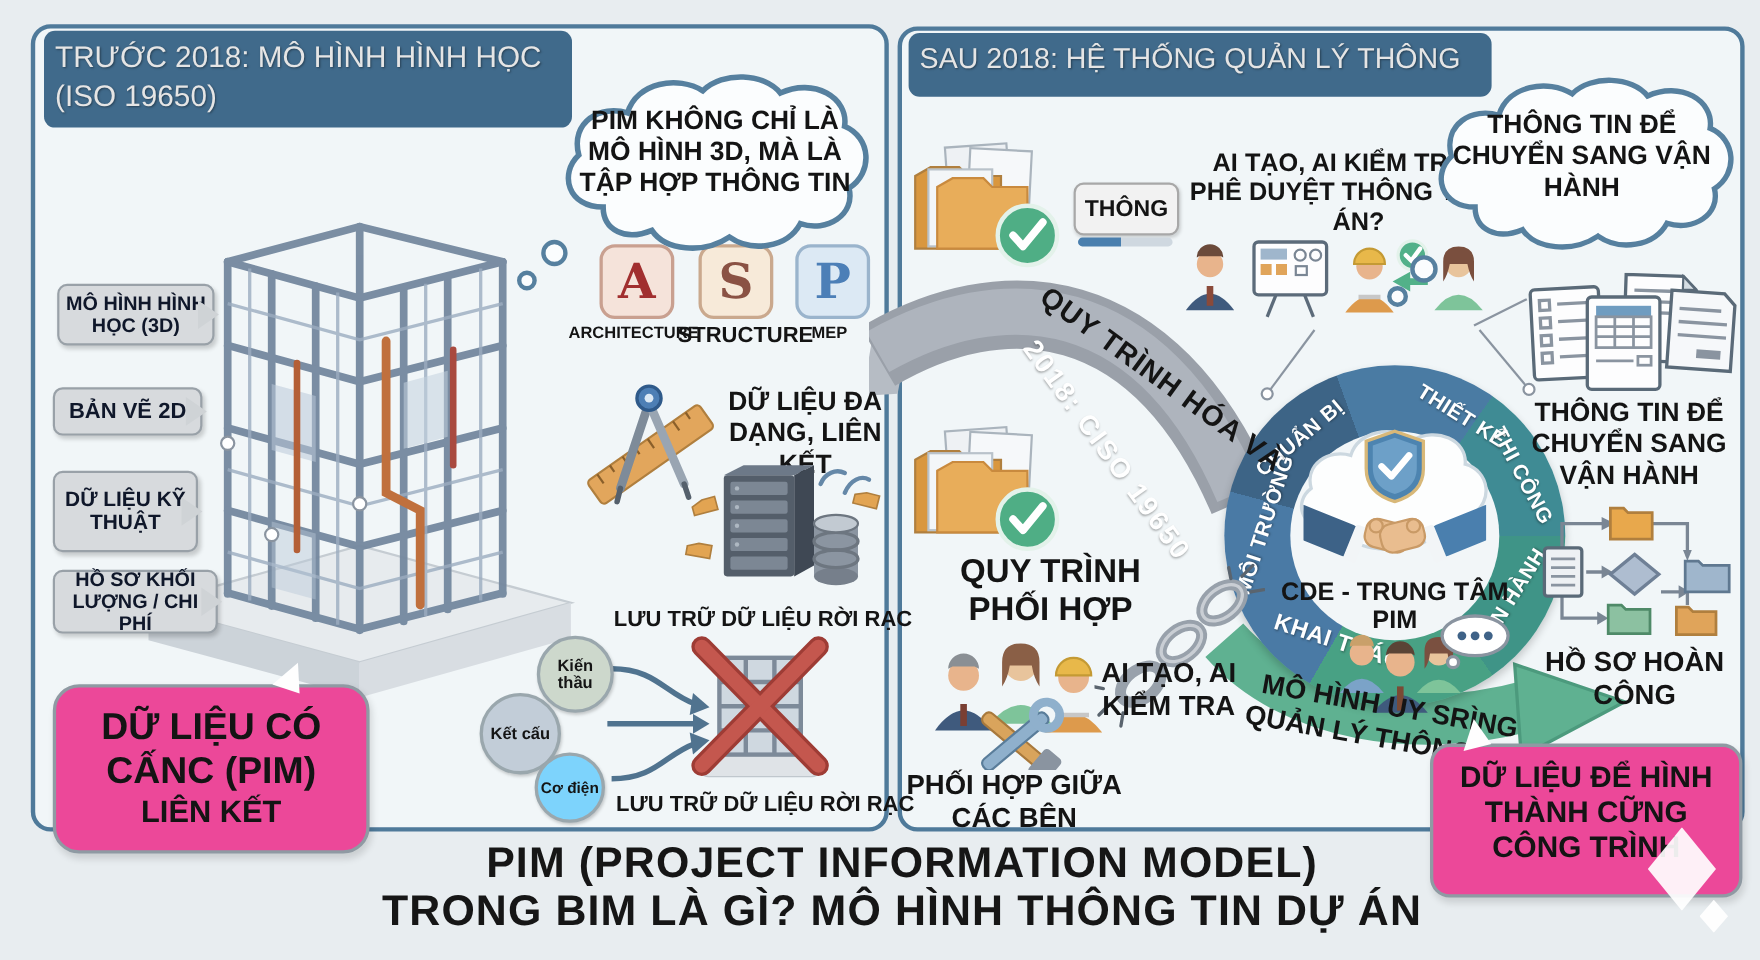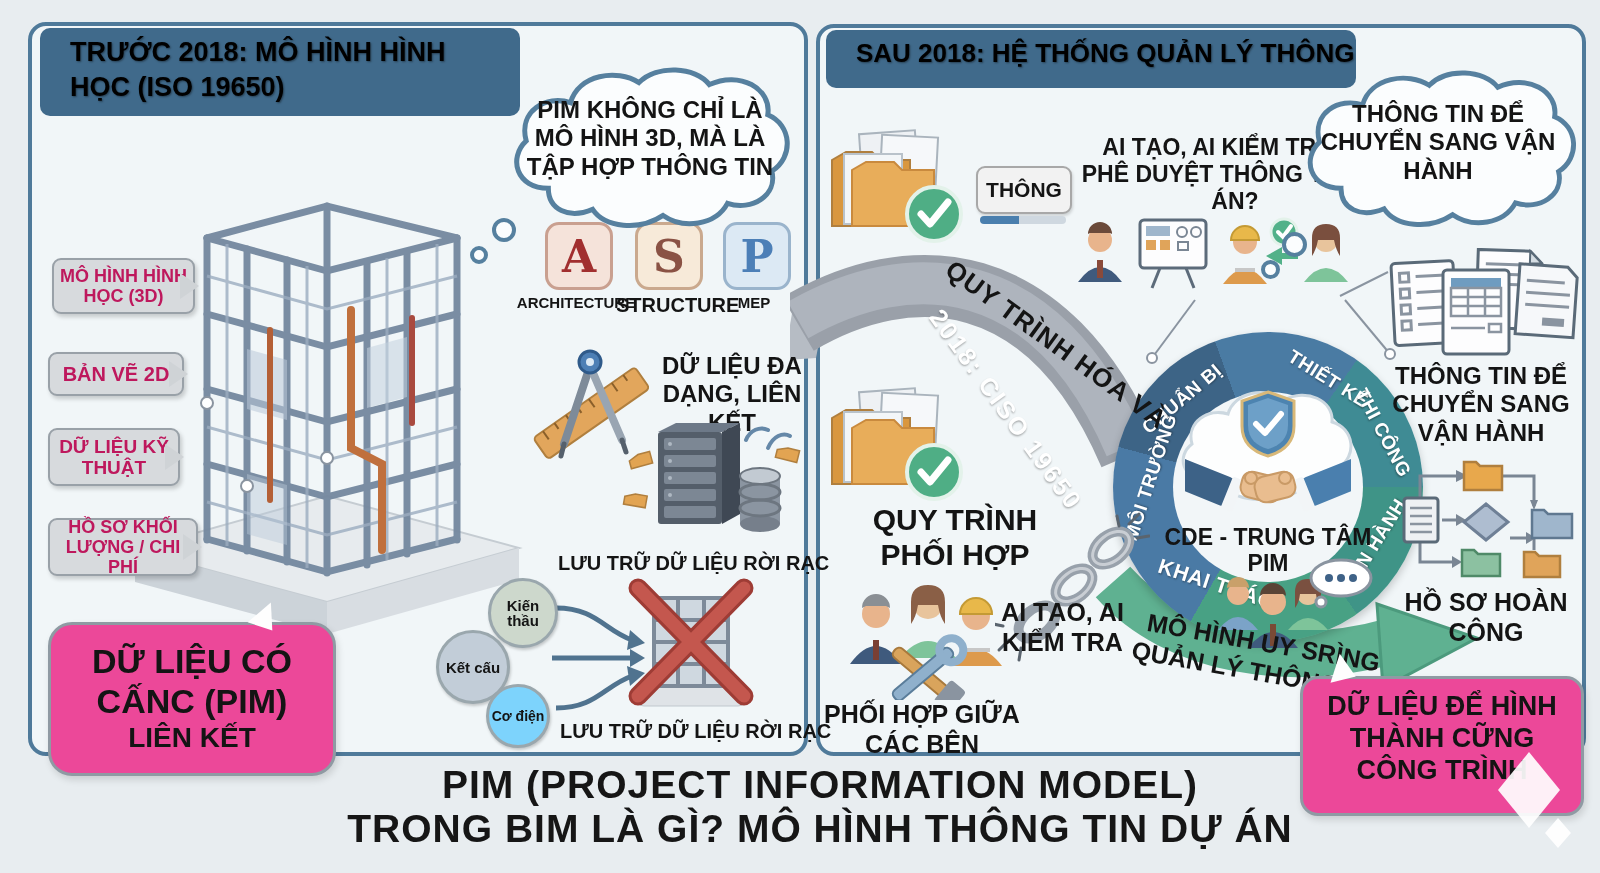--- a/index.html
+++ b/index.html
@@ -1,24 +1,24 @@
 <!DOCTYPE html>
 <html><head>
 <meta charset="utf-8">
 <style>
   html,body{margin:0;padding:0;background:#dfe5e9;}
   #canvas{position:relative;width:1600px;height:873px;background:#e8edf0;overflow:hidden;
           font-family:"Liberation Sans","DejaVu Sans",sans-serif;color:#141414;}
   .abs{position:absolute;}
   .panel{border:4px solid #4f7a9a;border-radius:18px;background:#f1f6f8;}
-  .hdr{background:#406a8b;color:#000000;font-weight:bold;border-radius:10px;padding:7px 30px;
+  .hdr{background:#406a8b;color:#e5e5e5;font-weight:normal;border-radius:10px;padding:7px 10px;
        box-sizing:border-box;text-shadow:1px 1px 2px rgba(0,0,0,.4);line-height:1.28;}
   .cap{font-weight:bold;color:#141414;line-height:1.18;text-align:center;}
   .callout{position:absolute;background:#d7dadd;border:2px solid #99a1a8;border-radius:9px;
-       font-weight:bold;color:#be185d;display:flex;align-items:center;justify-content:center;
+       font-weight:bold;color:#0f172a;display:flex;align-items:center;justify-content:center;
        text-align:center;line-height:1.12;box-shadow:2px 3px 4px rgba(0,0,0,.18);padding:2px 4px;box-sizing:border-box;}
   .callout::after{content:"";position:absolute;right:-19px;top:50%;transform:translateY(-50%);
        border:13px solid transparent;border-left:19px solid #cfd3d6;}
   .bubbleBig{background:#ec4899;border:3px solid #8f9aa3;border-radius:24px;box-shadow:2px 4px 7px rgba(0,0,0,.13);}
   .tailUpRight{position:absolute;width:0;height:0;border-left:16px solid transparent;
        border-right:10px solid transparent;border-bottom:26px solid #fefefe;}
   .disc{position:absolute;border-radius:50%;display:flex;align-items:center;justify-content:center;
        font-weight:bold;border:3px solid #9aa7ad;box-shadow:1px 2px 3px rgba(0,0,0,.2);text-align:center;line-height:1;}
   .ringWrap{position:absolute;left:1113px;top:332px;width:310px;height:310px;z-index:5;}
   .ring{position:absolute;left:0;top:0;width:310px;height:310px;border-radius:50%;
@@ -90,21 +90,21 @@
 
   <svg class="abs" style="left:498px;top:60px;z-index:7;" width="302" height="176" viewBox="0 0 300 170">
     <path class="thought" d="M50 125 C 18 125 10 95 28 78 C 20 48 48 32 72 40 C 80 12 118 6 140 20 C 158 2 196 4 210 22 C 240 8 272 26 268 52 C 292 62 294 94 272 108 C 278 132 252 148 228 140 C 216 162 184 166 164 152 C 140 168 106 164 94 146 C 70 156 50 146 50 125 Z"></path>
   </svg>
   <div class="abs cap" style="left:525px;top:96px;width:250px;font-size:24px;z-index:8;">PIM KHÔNG CHỈ LÀ MÔ HÌNH 3D, MÀ LÀ TẬP HỢP THÔNG TIN</div>
   <div class="tdot" style="left:492px;top:218px;width:16px;height:16px;z-index:7;"></div>
   <div class="tdot" style="left:470px;top:246px;width:10px;height:10px;z-index:7;"></div>
 
   <div class="callout" style="left:52px;top:258px;width:143px;height:56px;font-size:18px;z-index:6;">MÔ HÌNH HÌNH HỌC (3D)</div>
   <div class="callout" style="left:48px;top:352px;width:136px;height:44px;font-size:20px;z-index:6;">BẢN VẼ 2D</div>
-  <div class="callout" style="left:48px;top:428px;width:132px;height:58px;font-size:19px;z-index:6;">DỮ LIỆU KỸ THUẬT</div>
+  <div class="callout" style="left:48px;top:428px;width:132px;height:74px;font-size:19px;z-index:6;">DỮ LIỆU KỸ THUẬT</div>
   <div class="callout" style="left:48px;top:518px;width:150px;height:58px;font-size:18px;z-index:6;">HỒ SƠ KHỐI LƯỢNG / CHI PHÍ</div>
 
   <div class="abs" style="left:545px;top:222px;width:62px;height:62px;background:#f5e3da;border:3px solid #c9a090;border-radius:14px;
        display:flex;align-items:center;justify-content:center;font-size:44px;font-weight:bold;color:#a12f2f;z-index:6;font-family:'DejaVu Serif',serif;">A</div>
   <div class="abs" style="left:635px;top:222px;width:62px;height:62px;background:#f7ead9;border:3px solid #caa98e;border-radius:14px;
        display:flex;align-items:center;justify-content:center;font-size:44px;font-weight:bold;color:#8a5244;z-index:6;font-family:'DejaVu Serif',serif;">S</div>
   <div class="abs" style="left:723px;top:222px;width:62px;height:62px;background:#dce9f4;border:3px solid #9ab4cc;border-radius:14px;
        display:flex;align-items:center;justify-content:center;font-size:44px;font-weight:bold;color:#4c7fb7;z-index:6;font-family:'DejaVu Serif',serif;">P</div>
   <div class="abs cap nw" style="left:511px;top:294px;width:130px;font-size:15px;z-index:6;">ARCHITECTURE</div>
   <div class="abs cap nw" style="left:616px;top:294px;width:100px;font-size:20px;z-index:6;">STRUCTURE</div>

